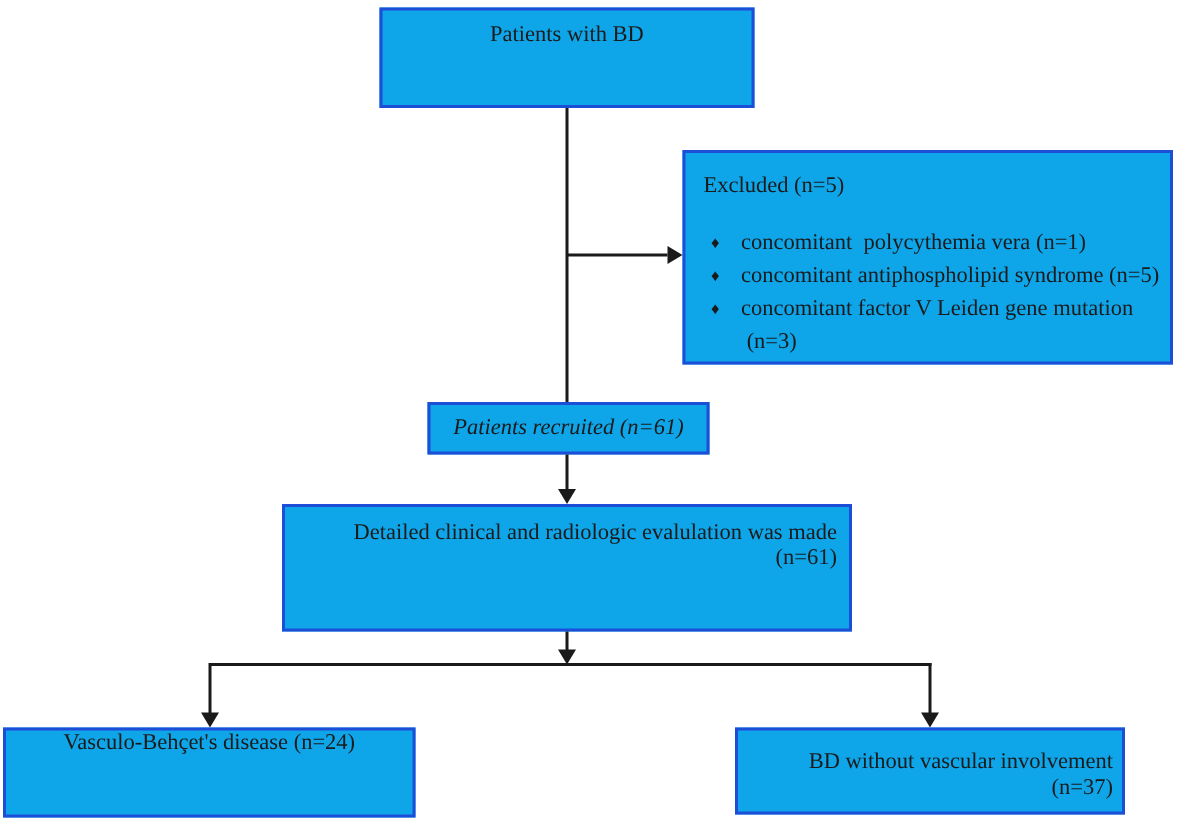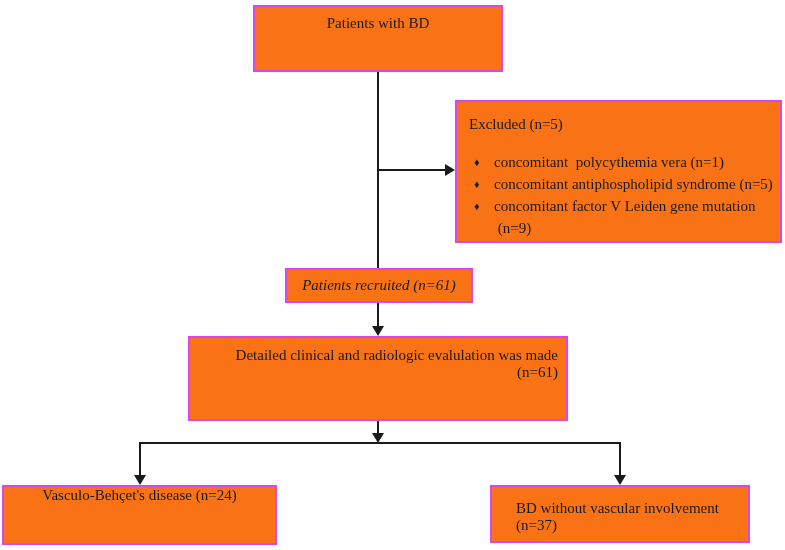--- a/index.html
+++ b/index.html
@@ -11,22 +11,22 @@
     width: 785px;
     height: 550px;
     background: #ffffff;
     color: #1a1a1a;
     font-size: 15px;
     overflow: hidden;
   }
 
   .fbox {
     position: absolute;
-    border: 2px solid #d946ef;
-    background: #f97316;
+    border: 2px solid #1d4ed8;
+    background: #0ea5e9;
   }
 
   .line { position: absolute; background: #1a1a1a; }
 
   .arr-down {
     position: absolute; width: 0; height: 0;
     border-left: 6px solid transparent;
     border-right: 6px solid transparent;
     border-top: 10px solid #1a1a1a;
   }
@@ -65,21 +65,21 @@
     text-align: right; padding: 9px 8px 0;
   }
 
   #box-vasculo {
     left: 2px; top: 485px; width: 275px; height: 60px;
     text-align: center; padding: 0 6px 0;
   }
 
   #box-no-vascular {
     left: 490px; top: 485px; width: 260px; height: 58px;
-    text-align: left; padding: 13px 24px 0;
+    text-align: right; padding: 13px 6px 0;
   }
 
   
   #conn-main-vertical   { left: 377px; top: 72px;  width: 2px;  height: 196px; }
   #conn-excluded-h      { left: 378px; top: 169px; width: 67px; height: 2px; }
   #arrh-excluded        { left: 445px; top: 164px; }
   #conn-recruit-eval    { left: 377px; top: 303px; width: 2px;  height: 25px; }
   #arrh-eval            { left: 372px; top: 326px; }
   #conn-eval-split      { left: 377px; top: 421px; width: 2px;  height: 13px; }
   #arrh-split           { left: 372px; top: 433px; }
@@ -104,21 +104,21 @@
       <span class="bullet-icon">♦</span>
       <span class="bullet-text">concomitant  polycythemia vera (n=1)</span>
     </div>
     <div class="bullet-row">
       <span class="bullet-icon">♦</span>
       <span class="bullet-text">concomitant antiphospholipid syndrome (n=5)</span>
     </div>
     <div class="bullet-row">
       <span class="bullet-icon">♦</span>
       <span class="bullet-text">concomitant factor V Leiden gene mutation
- (n=9)</span>
+ (n=3)</span>
     </div>
   </div>
 
   <div class="fbox" id="box-recruited">
     <span>Patients recruited (n=61)</span>
   </div>
 
   <div class="fbox" id="box-evaluation">
     <span>Detailed clinical and radiologic evalulation was made (n=61)</span>
   </div>

